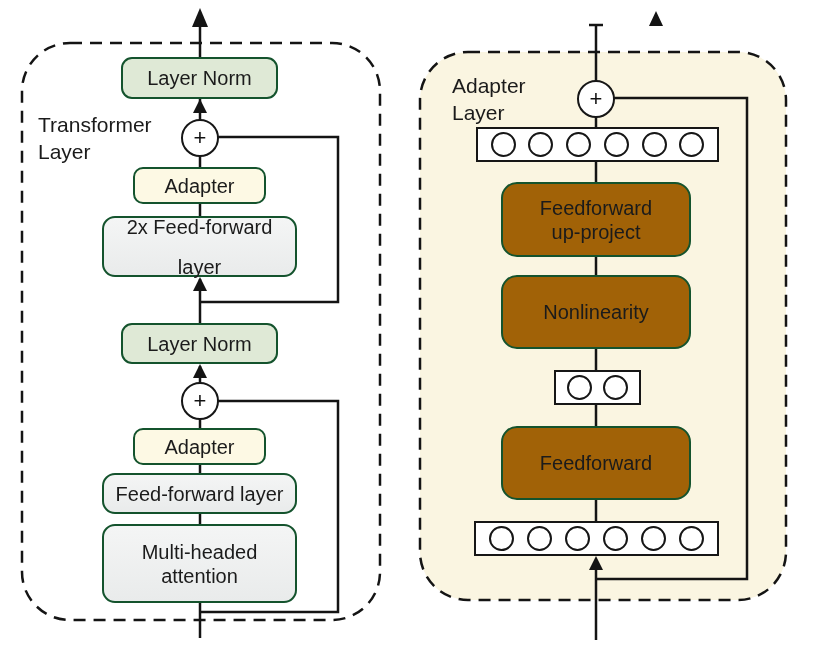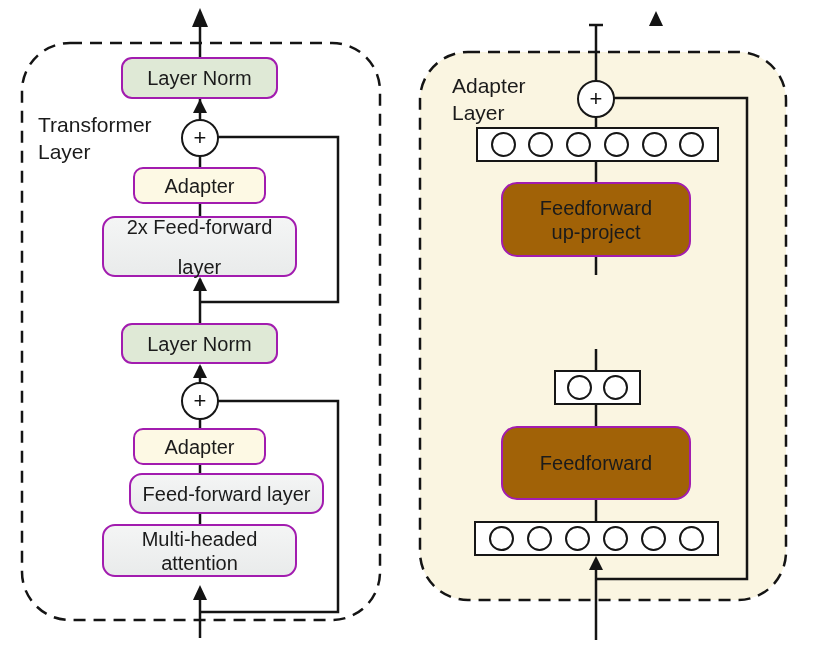--- a/index.html
+++ b/index.html
@@ -2,21 +2,21 @@
 <html><head>
 <meta charset="utf-8">
 <style>
   html,body{margin:0;padding:0;background:#fff;}
   #canvas{
     position:relative;width:828px;height:655px;background:#ffffff;overflow:hidden;
     font-family:"Liberation Sans","DejaVu Sans",sans-serif;color:#1b1b1b;
   }
   #wires{position:absolute;left:0;top:0;}
   .box{
-    position:absolute;box-sizing:border-box;border:2px solid #a21caf;
+    position:absolute;box-sizing:border-box;border:2px solid #14532d;
     display:flex;flex-direction:column;align-items:center;justify-content:center;
     text-align:center;font-size:20px;line-height:24px;color:#1b1b1b;
   }
   .green-l{background:#dfe9d6;border-radius:11px;}
   .green-r{background:#a16207;border-radius:16px;}
   .cream{background:#fdf9e4;border-radius:10px;}
   .gray{background:linear-gradient(#f4f5f5,#e9ebeb);border-radius:13px;}
   .plus-circle{
     position:absolute;box-sizing:border-box;width:38px;height:38px;border:2.5px solid #161616;
     border-radius:50%;background:#fff;display:flex;align-items:center;justify-content:center;
@@ -105,25 +105,25 @@
   </div>
 
   <div class="plus-circle" style="left:181px;top:382px;">
     <span>+</span>
   </div>
 
   <div class="box cream" style="left:133px;top:428px;width:133px;height:37px;">
     <span>Adapter</span>
   </div>
 
-  <div class="box gray" style="left:102px;top:473px;width:195px;height:41px;margin-left:27px;">
+  <div class="box gray" style="left:102px;top:473px;width:195px;height:41px;">
     <span>Feed-forward layer</span>
   </div>
 
-  <div class="box gray" style="left:102px;top:524px;width:195px;height:53px;">
+  <div class="box gray" style="left:102px;top:524px;width:195px;height:79px;">
     <span>Multi-headed</span>
     <span>attention</span>
   </div>
 
   <div class="panel-label" style="left:452px;top:72px;">
     <span style="display:block">Adapter</span>
     <span style="display:block">Layer</span>
   </div>
 
   <div class="plus-circle" style="left:577px;top:80px;">
@@ -137,20 +137,23 @@
       <div class="feat-circle"></div>
       <div class="feat-circle"></div>
       <div class="feat-circle"></div>
     </div>
 
   <div class="box green-r" style="left:501px;top:182px;width:190px;height:75px;">
     <span>Feedforward</span>
     <span>up-project</span>
   </div>
 
+  <div class="box green-r" style="left:501px;top:275px;width:190px;height:74px;">
+    <span>Nonlinearity</span>
+  </div>
 
   <div class="feat-row" style="left:554px;top:370px;width:87px;height:35px;">
       <div class="feat-circle"></div>
       <div class="feat-circle"></div>
     </div>
 
   <div class="box green-r" style="left:501px;top:426px;width:190px;height:74px;">
     <span>Feedforward</span>
   </div>
 

